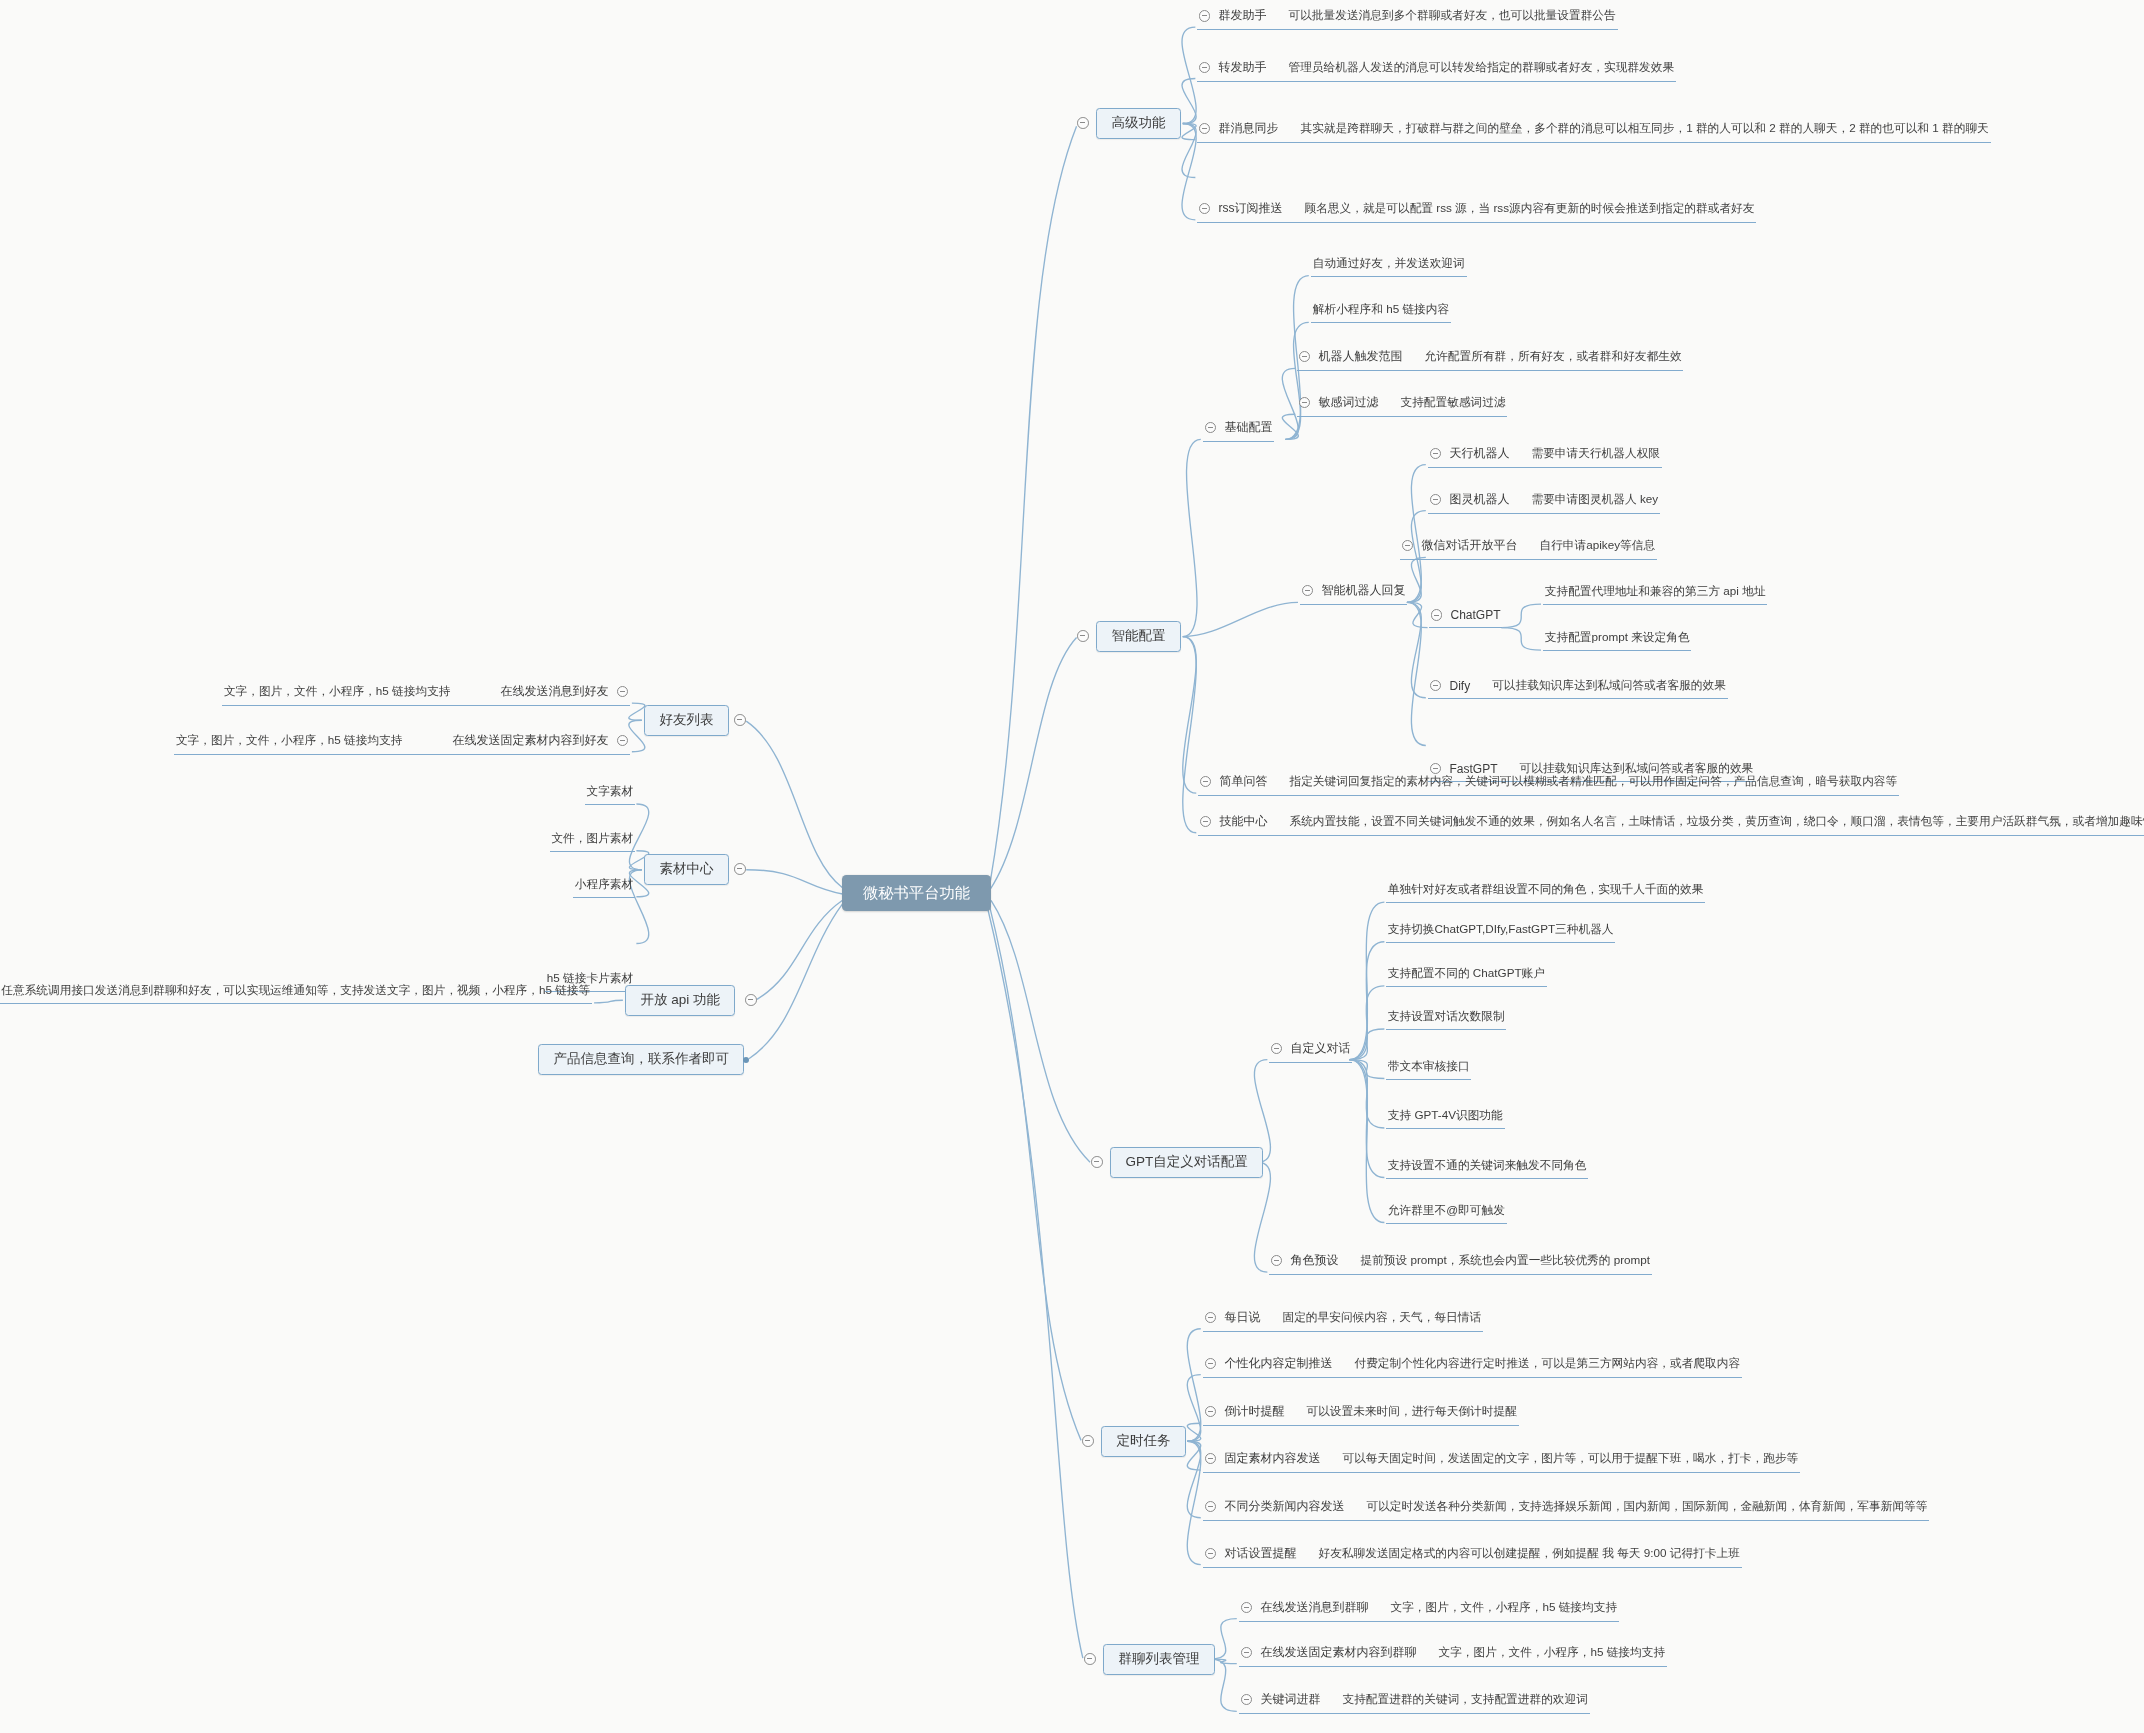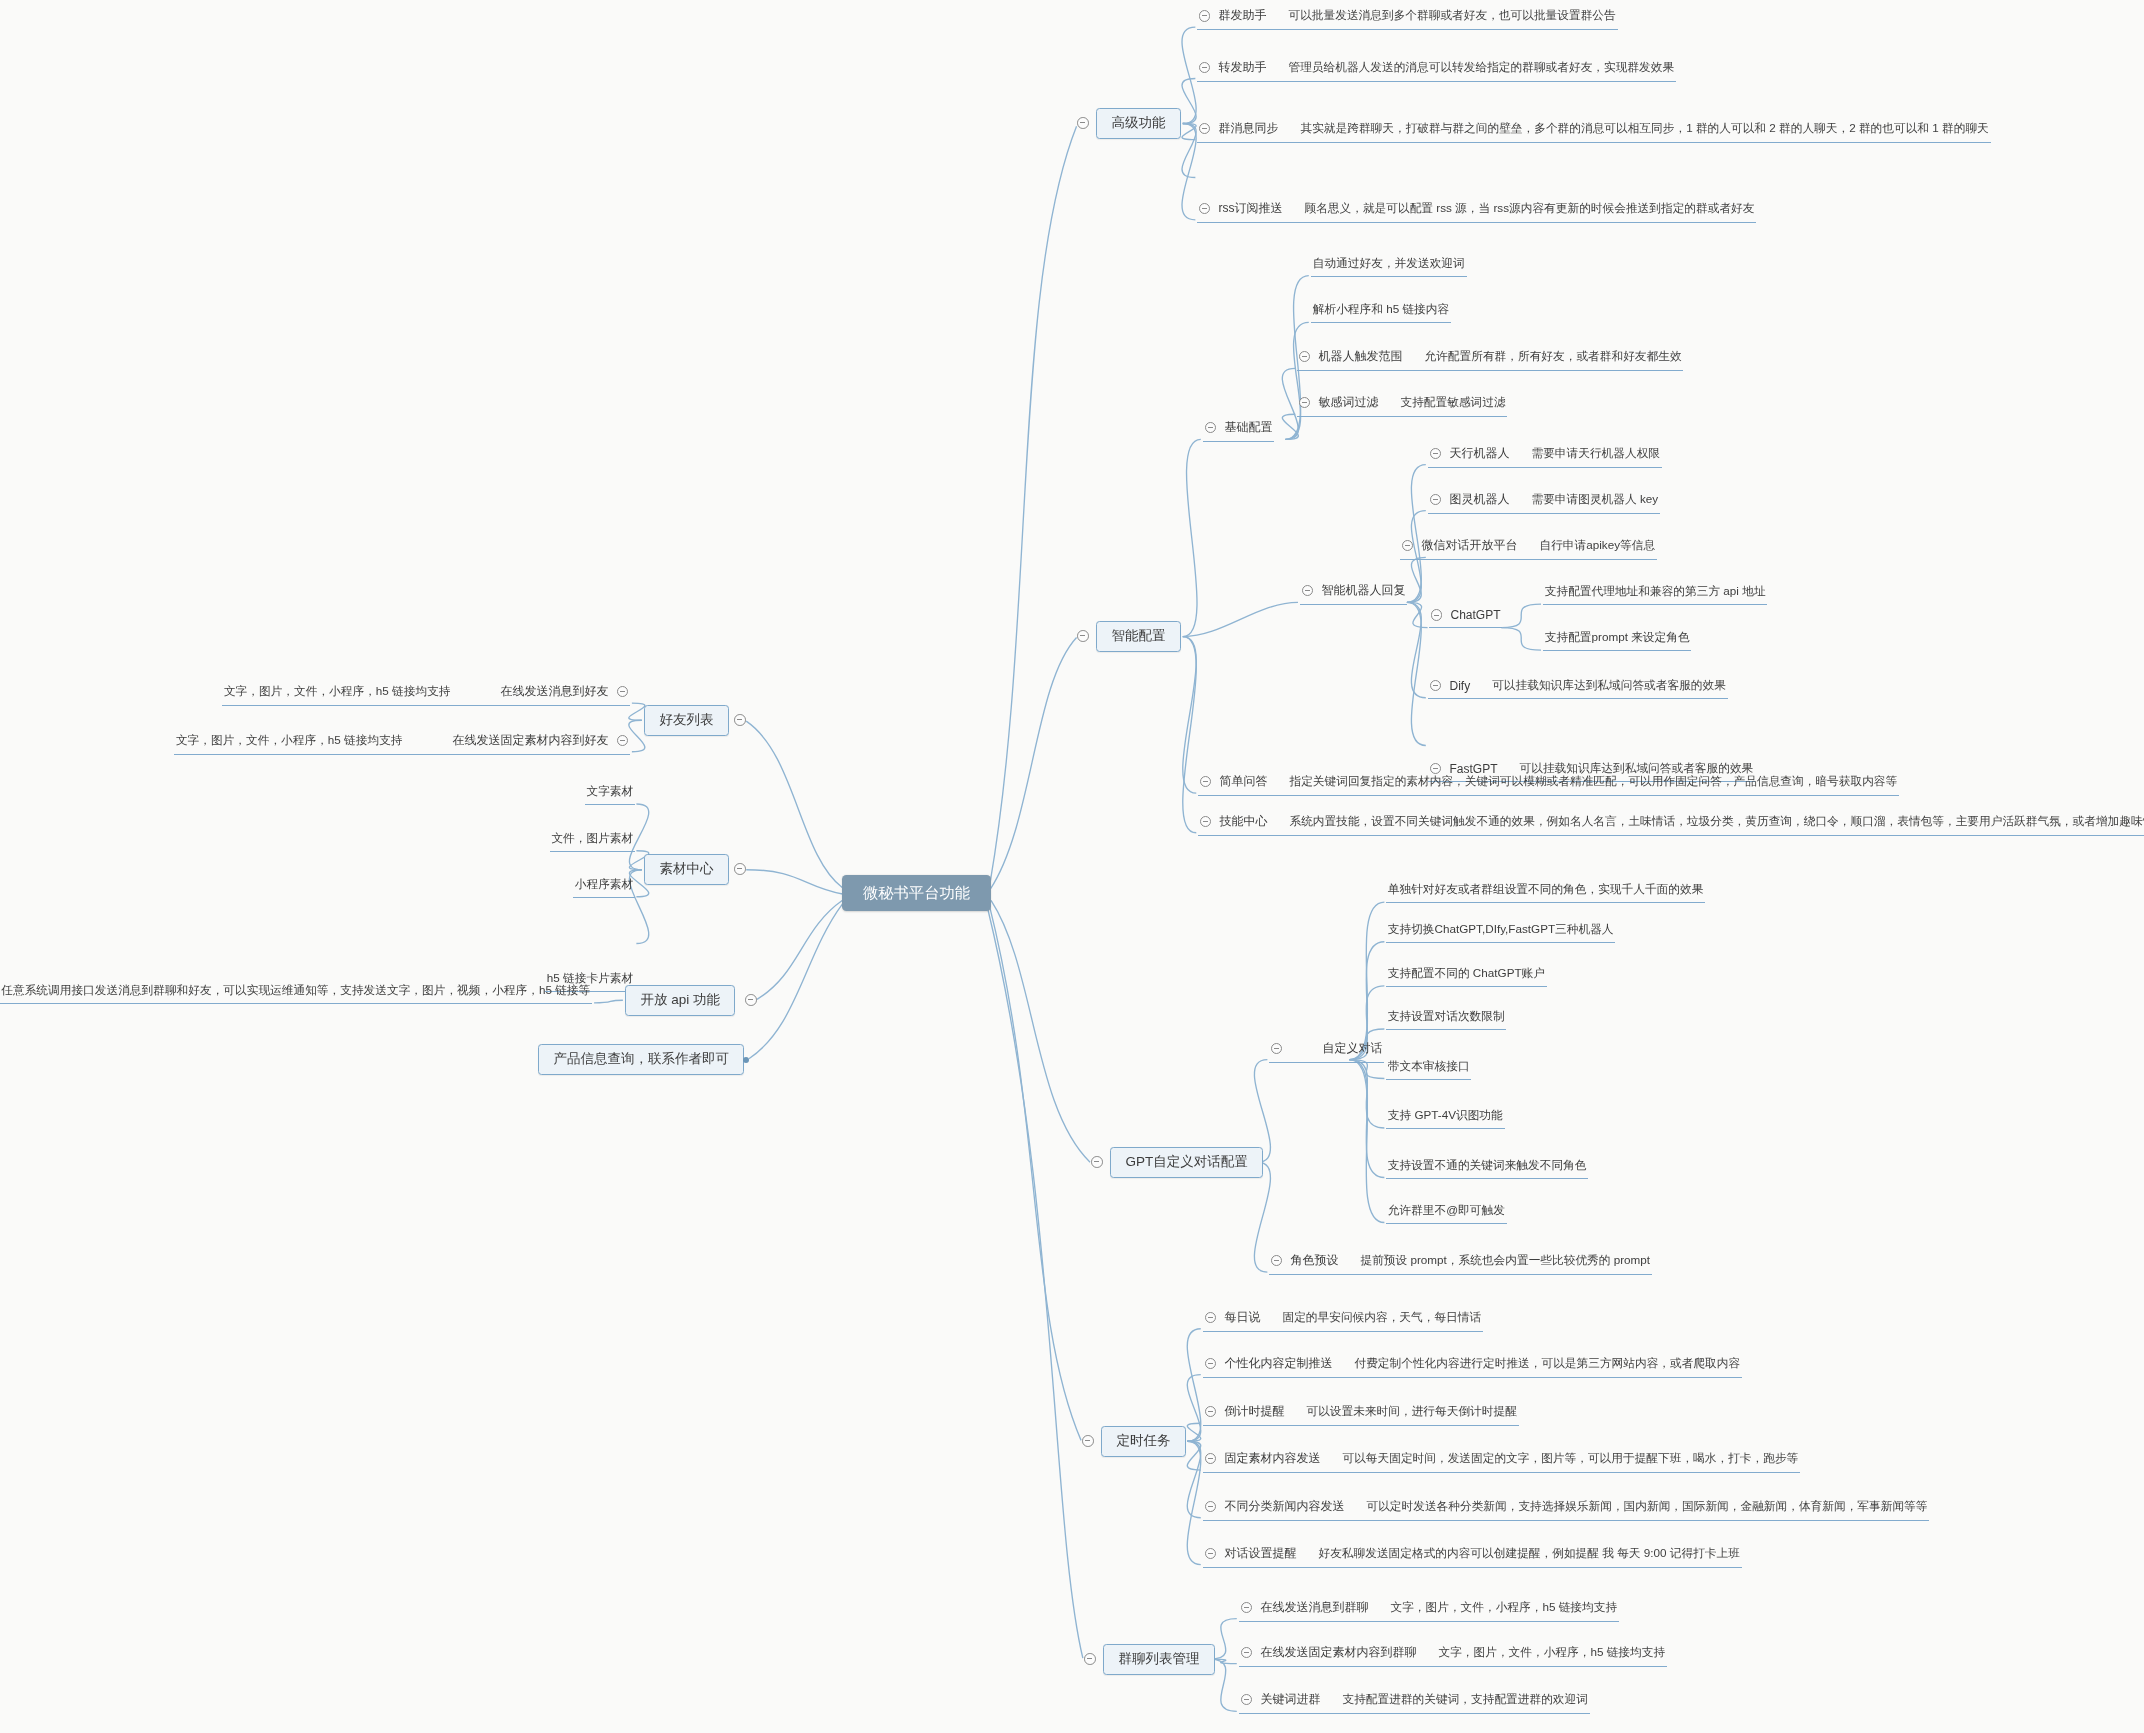--- a/index.html
+++ b/index.html
@@ -245,21 +245,21 @@
   <div class="row leaf" style="right:1553px;top:983px;padding-left:8px;">
     <span class="lbl">任意系统调用接口发送消息到群聊和好友，可以实现运维通知等，支持发送文字，图片，视频，小程序，h5 链接等</span>
   </div>
 
   <div class="topic-box" style="left:538px;top:1044px;">产品信息查询，联系作者即可</div>
   <span class="dot" style="left:743px;top:1057px;"></span>
 
   <span class="minus minus-abs" style="left:1091px;top:1156px;"></span>
   <div class="topic-box" style="left:1110px;top:1147px;">GPT自定义对话配置</div>
 
-  <div class="row" style="left:1269px;top:1040px;gap:32px;">
+  <div class="row" style="left:1269px;top:1040px;">
     <span class="minus"></span>
     <span class="lbl">自定义对话</span>
   </div>
   <div class="row leaf" style="left:1386px;top:882px;">
     <span class="lbl">单独针对好友或者群组设置不同的角色，实现千人千面的效果</span>
   </div>
   <div class="row leaf" style="left:1386px;top:922px;">
     <span class="lbl">支持切换ChatGPT,DIfy,FastGPT三种机器人</span>
   </div>
   <div class="row leaf" style="left:1386px;top:966px;">

